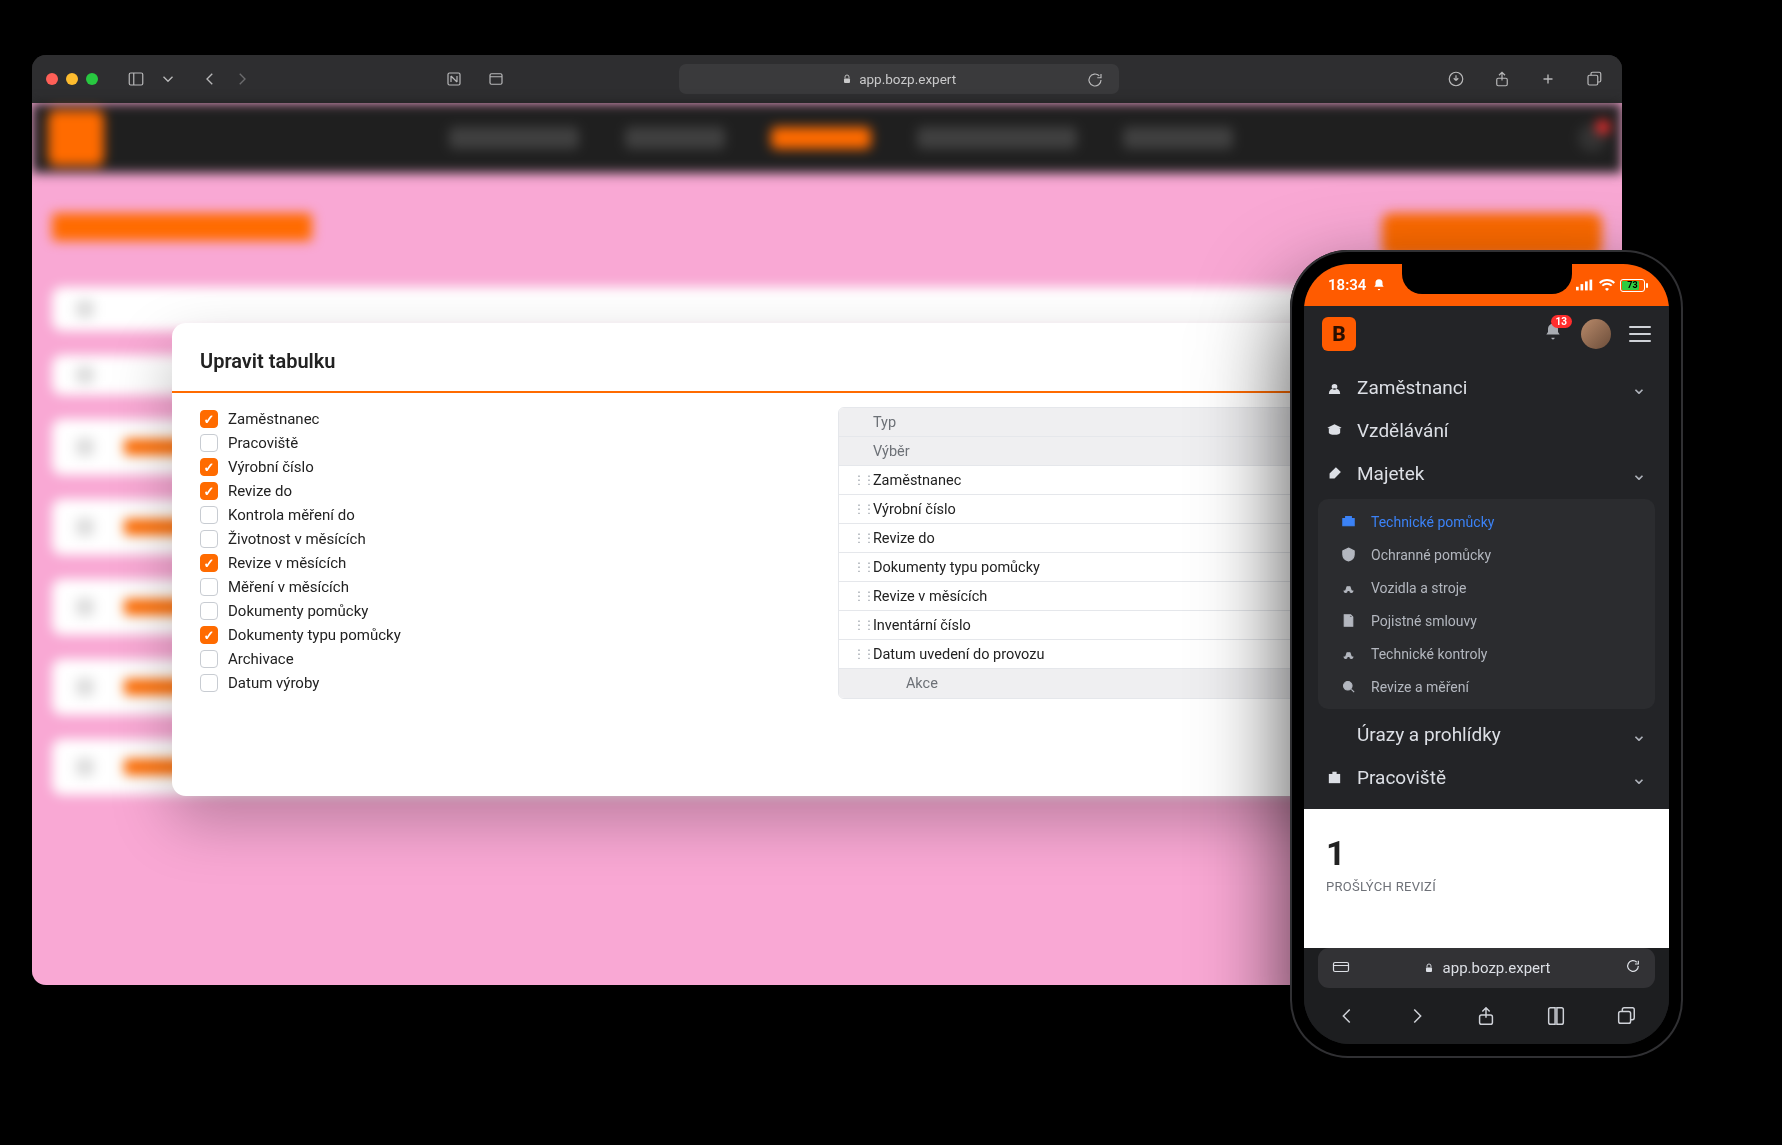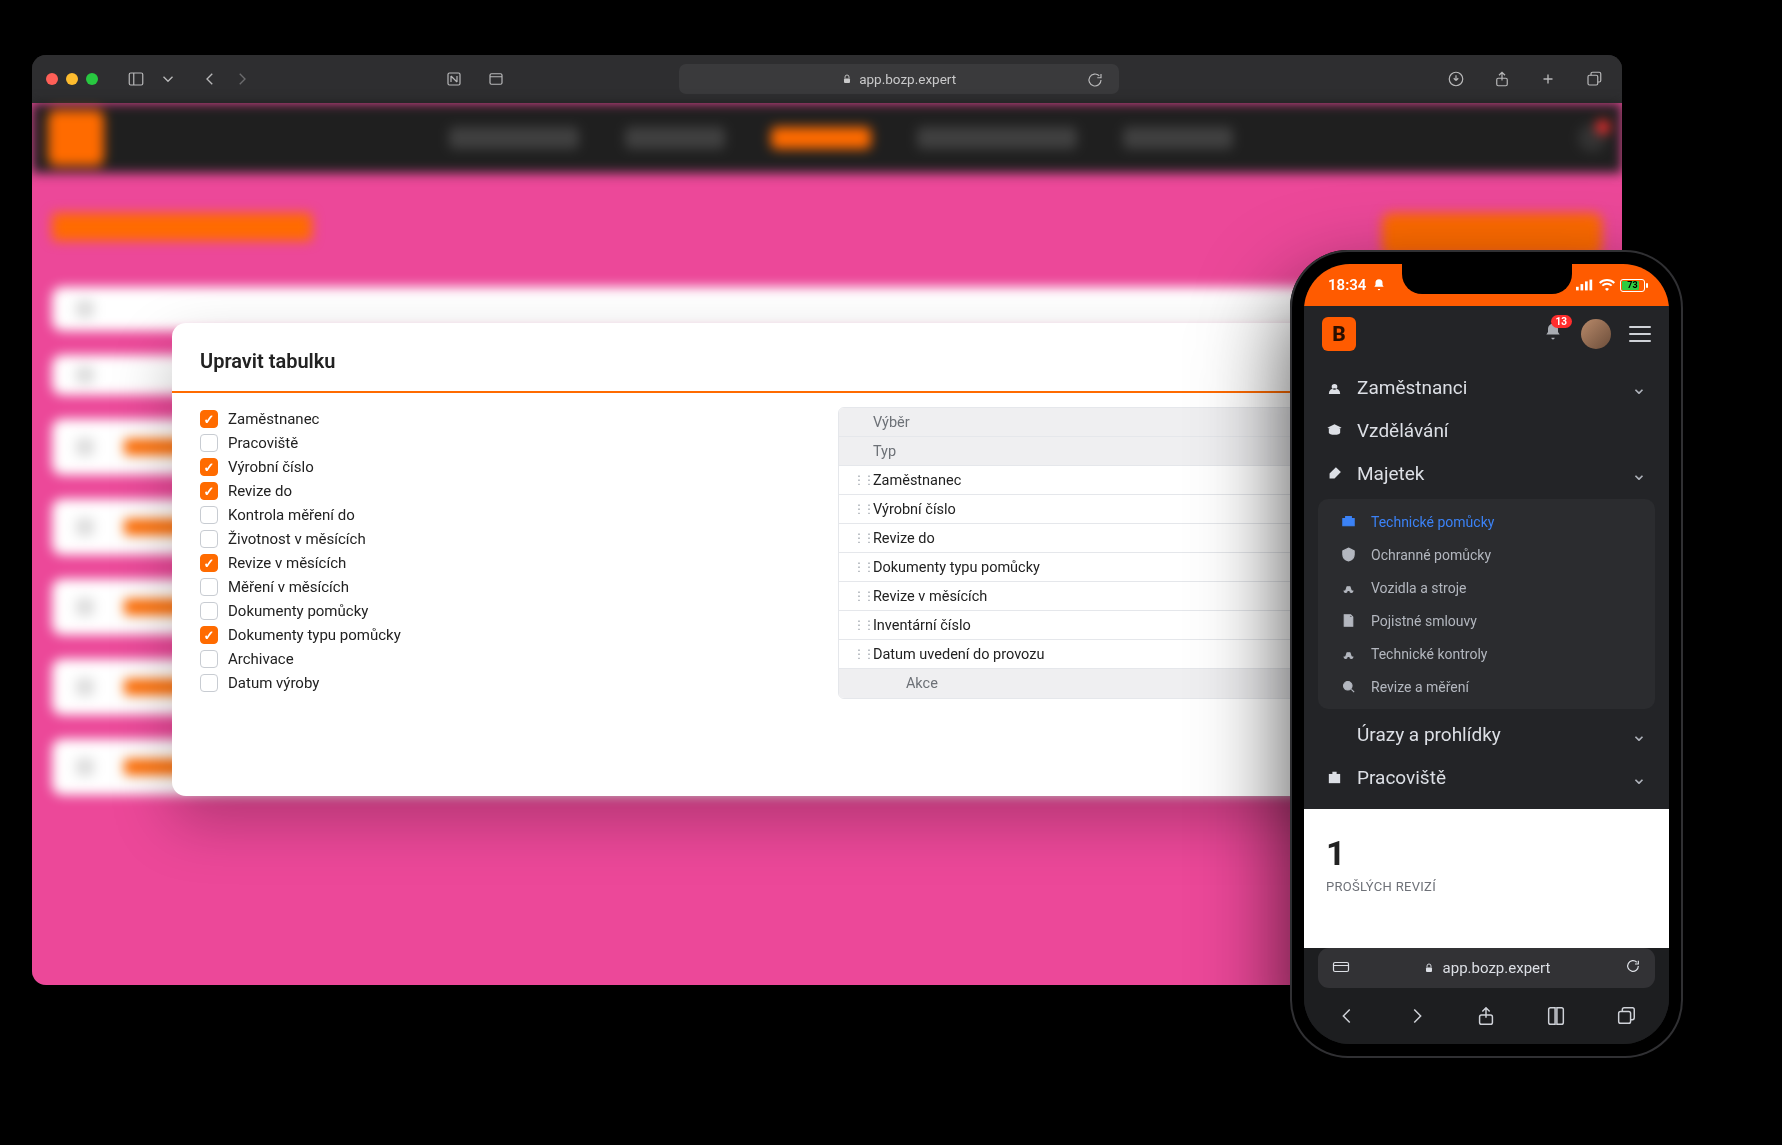--- a/index.html
+++ b/index.html
@@ -49,21 +49,21 @@
     gap: 6px; color:#c9c9ca; font-size: 13.5px;
     position: relative;
   }
   .safari-url .reload { position:absolute; right: 10px; top: 5px; }
   .lock { width: 12px; height: 12px; }
   .tb-right { display:flex; gap: 18px; align-items:center; margin-left:auto; }
 
   
   .app-body {
     height: calc(100% - 48px);
-    background: #ec4899;
+    background: #f9a8d4;
     position: relative;
     filter: none;
   }
   .app-header {
     height: 70px; background: #1f1f1f;
     display:flex; align-items:center; gap: 46px; padding: 0 16px;
     filter: blur(6px);
   }
   .app-logo {
     width: 56px; height: 56px; border-radius: 8px;
@@ -430,25 +430,25 @@
             </div>
             <div class="cb-row">
               <span class="cb"></span>
               <span>Datum výroby</span>
             </div>
           </div>
         <div class="order-col">
           <div class="order-list" id="ol-col">
               <div class="ol-row fixed">
                 <span class="drag">⋮⋮</span>
+                <span>Typ</span>
+              </div>
+              <div class="ol-row fixed">
+                <span class="drag">⋮⋮</span>
                 <span>Výběr</span>
-              </div>
-              <div class="ol-row fixed">
-                <span class="drag">⋮⋮</span>
-                <span>Typ</span>
               </div>
               <div class="ol-row">
                 <span class="drag">⋮⋮</span>
                 <span>Zaměstnanec</span>
               </div>
               <div class="ol-row">
                 <span class="drag">⋮⋮</span>
                 <span>Výrobní číslo</span>
               </div>
               <div class="ol-row">

